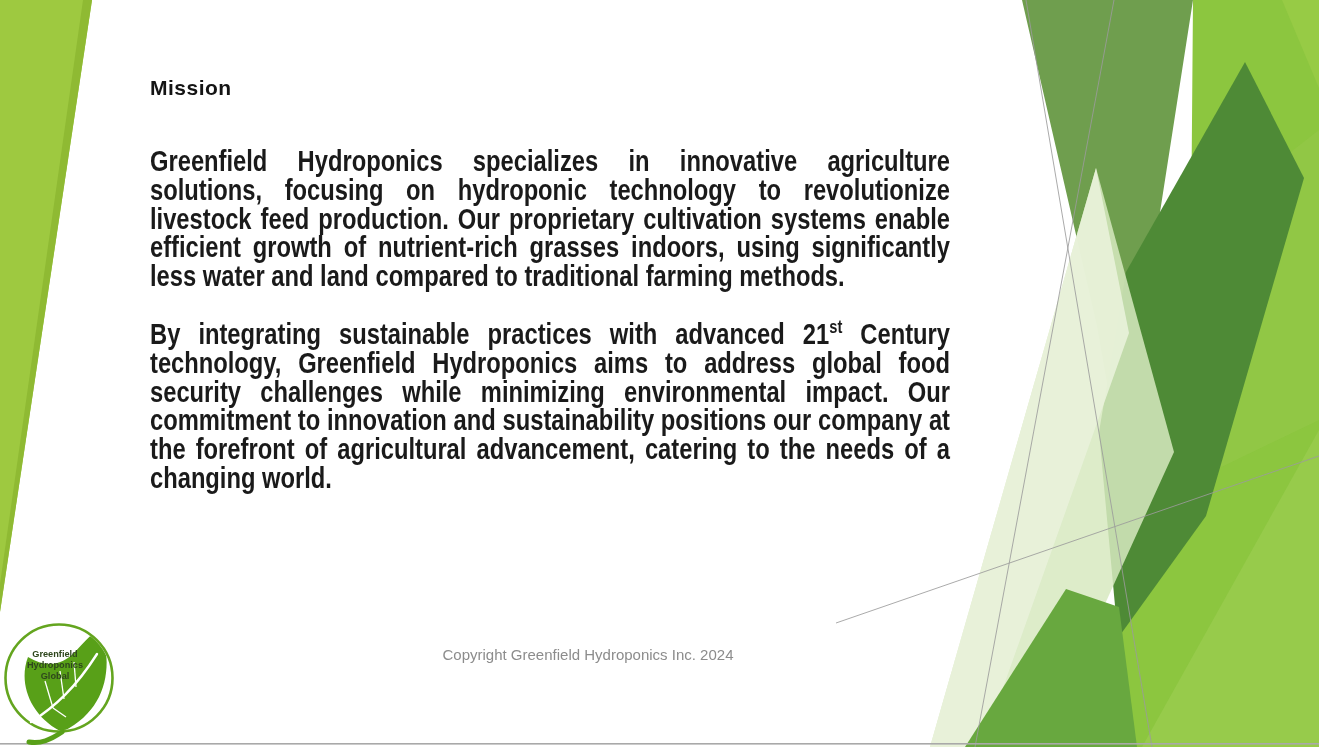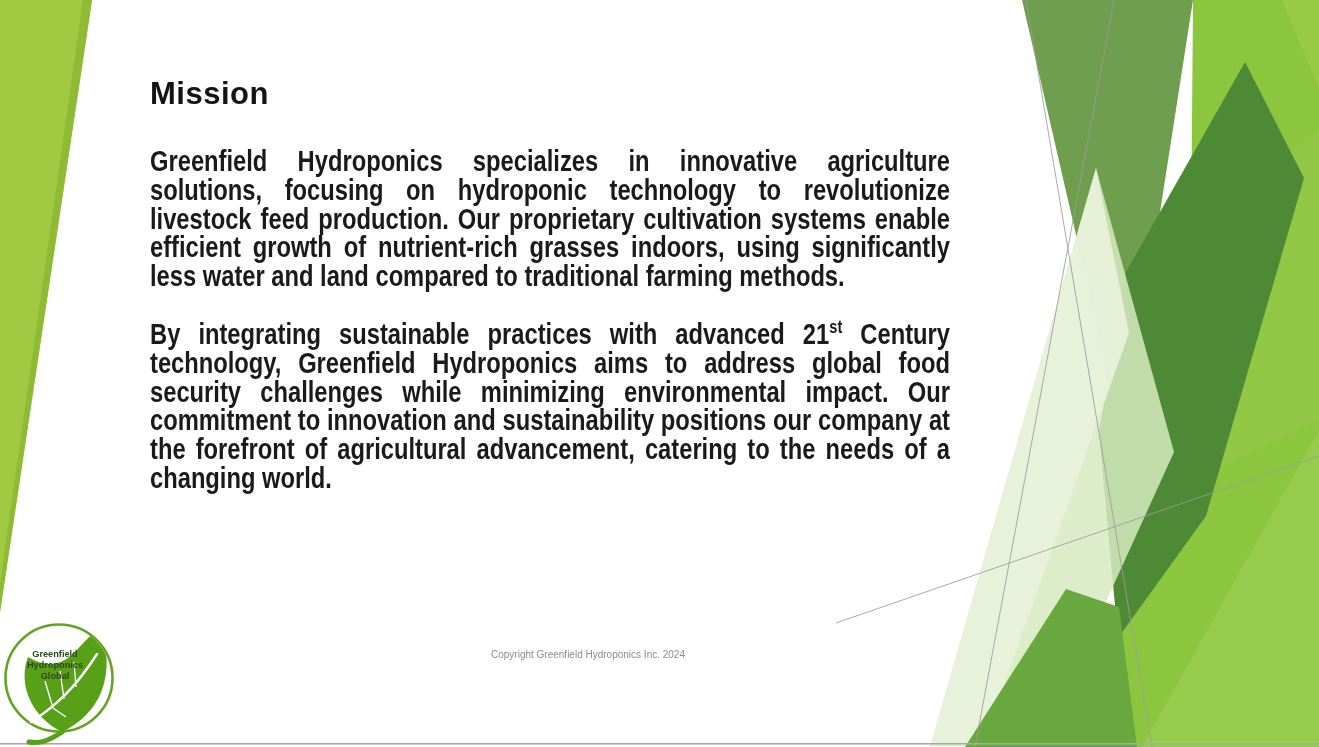--- a/index.html
+++ b/index.html
@@ -4,34 +4,34 @@
 <style>
   html,body{margin:0;padding:0;}
   body{
     width:1319px;height:747px;position:relative;overflow:hidden;
     background:#ffffff;font-family:"Liberation Sans",sans-serif;
   }
   .slide{position:absolute;inset:0;}
   .deco{position:absolute;inset:0;pointer-events:none;}
   .title{
     position:absolute;left:150px;top:76px;
-    font-size:31px;font-weight:bold;color:#141414;letter-spacing:.5px;
+    font-size:21px;font-weight:bold;color:#141414;letter-spacing:.5px;
   }
   .body-text{
     position:absolute;left:150px;top:147px;width:978px;
     transform:scaleX(0.818);transform-origin:0 0;
     font-size:29px;line-height:28.8px;font-weight:bold;color:#1a1a1a;
     text-align:justify;letter-spacing:0;
   }
   .body-text p{margin:0;}
   .body-text p + p{margin-top:29px;}
   .body-text sup{font-size:62%;vertical-align:super;line-height:0;}
   .footer{
     position:absolute;left:438px;top:646px;width:300px;
-    text-align:center;color:#8c8c8c;font-size:10px;line-height:18px;
+    text-align:center;color:#8c8c8c;font-size:15px;line-height:18px;
   }
   .logo{position:absolute;left:0;top:617px;width:122px;height:130px;}
   .logo svg{display:block;}
   .logo-text{font-size:9.2px;font-weight:bold;fill:#2e461c;font-family:"Liberation Sans",sans-serif;}
 </style>
 </head>
 <body>
 
 <div class="slide">
 

